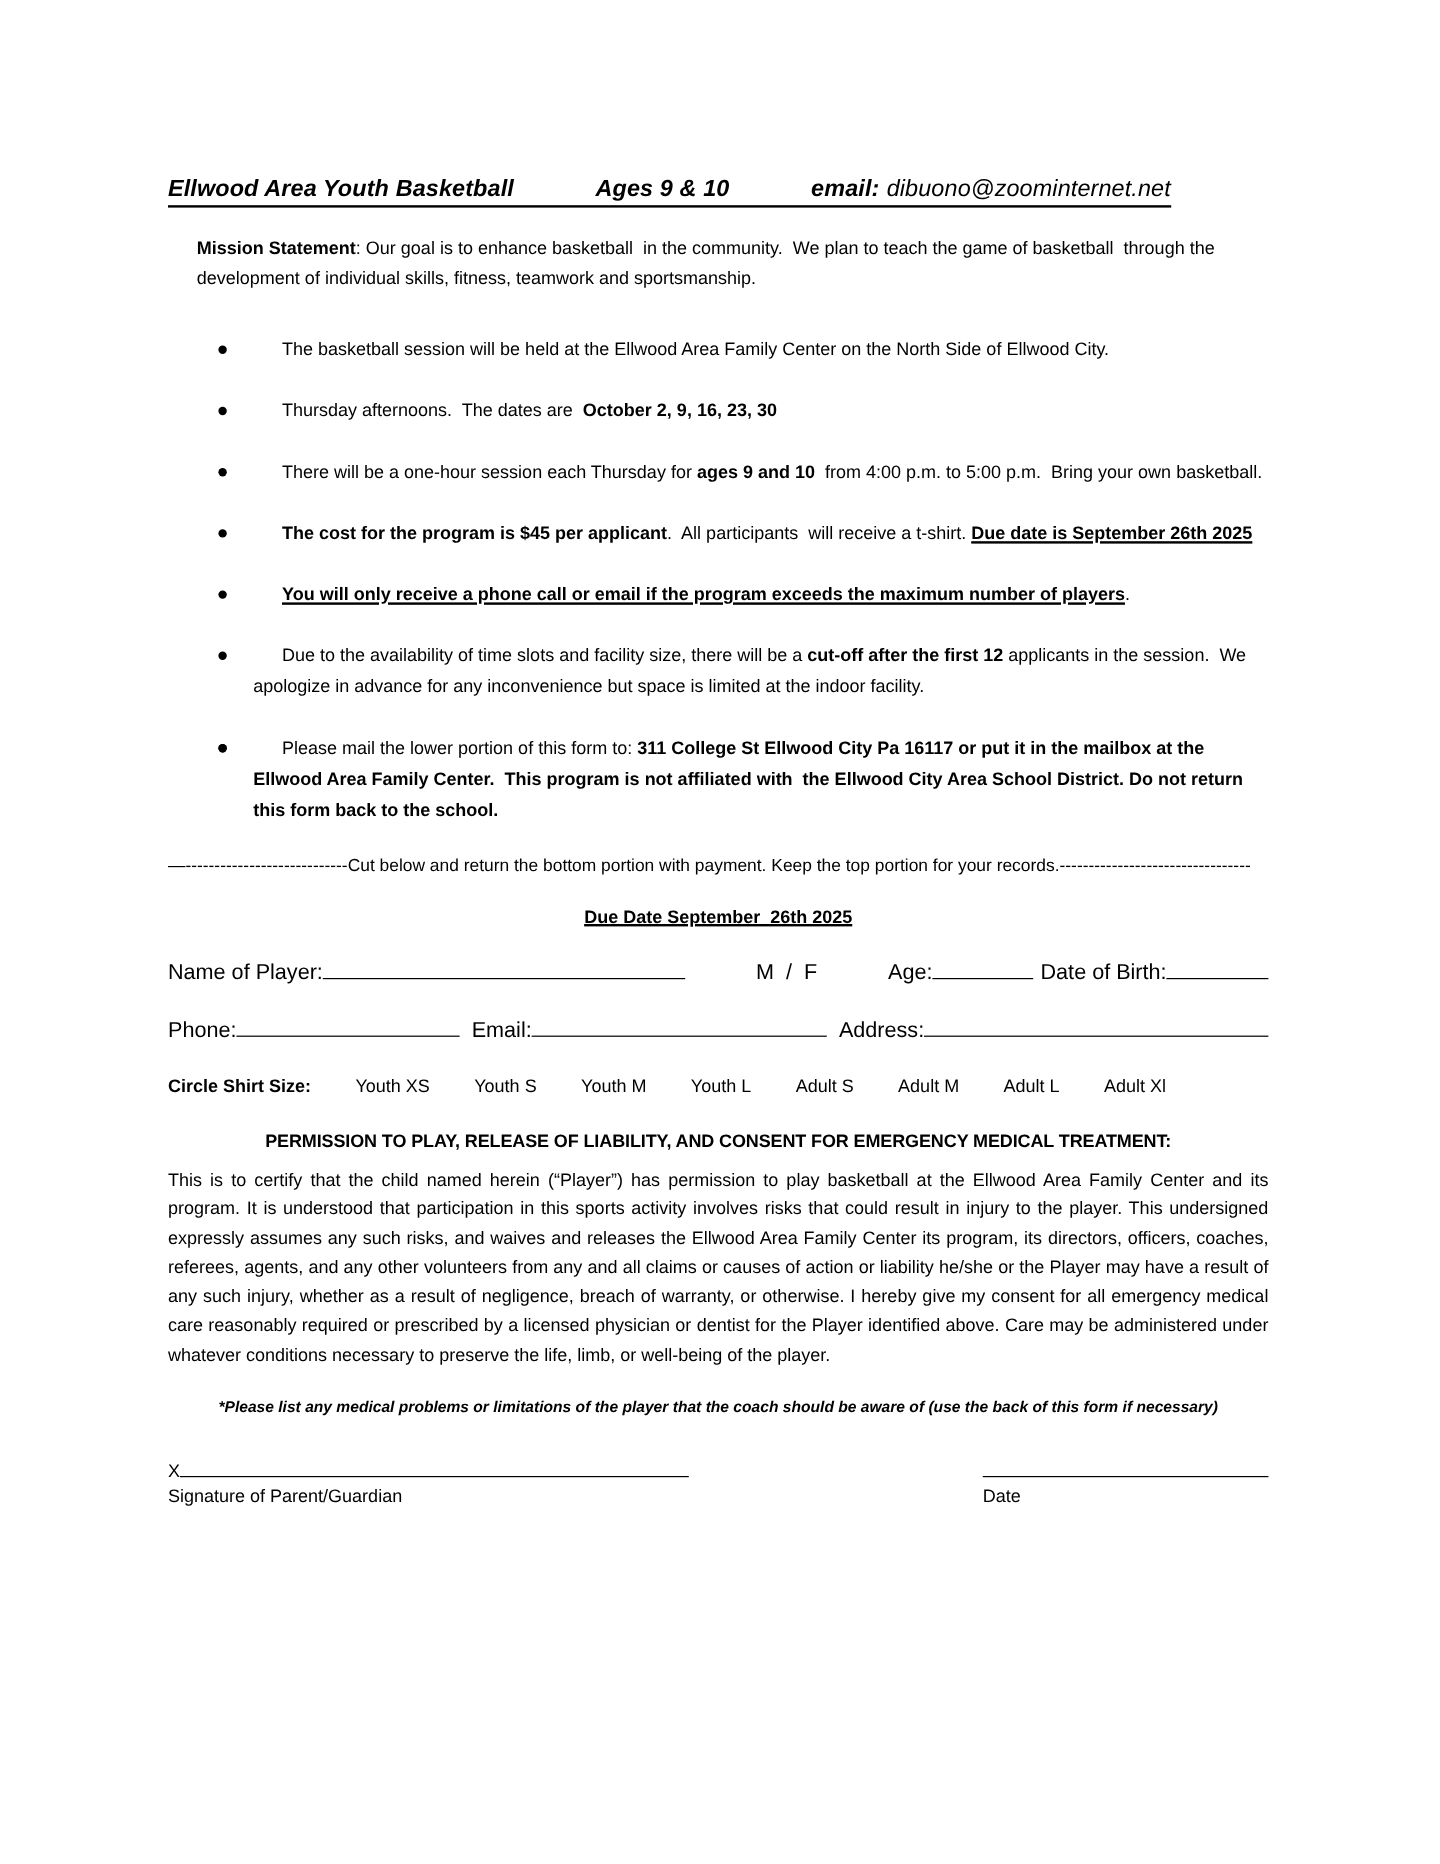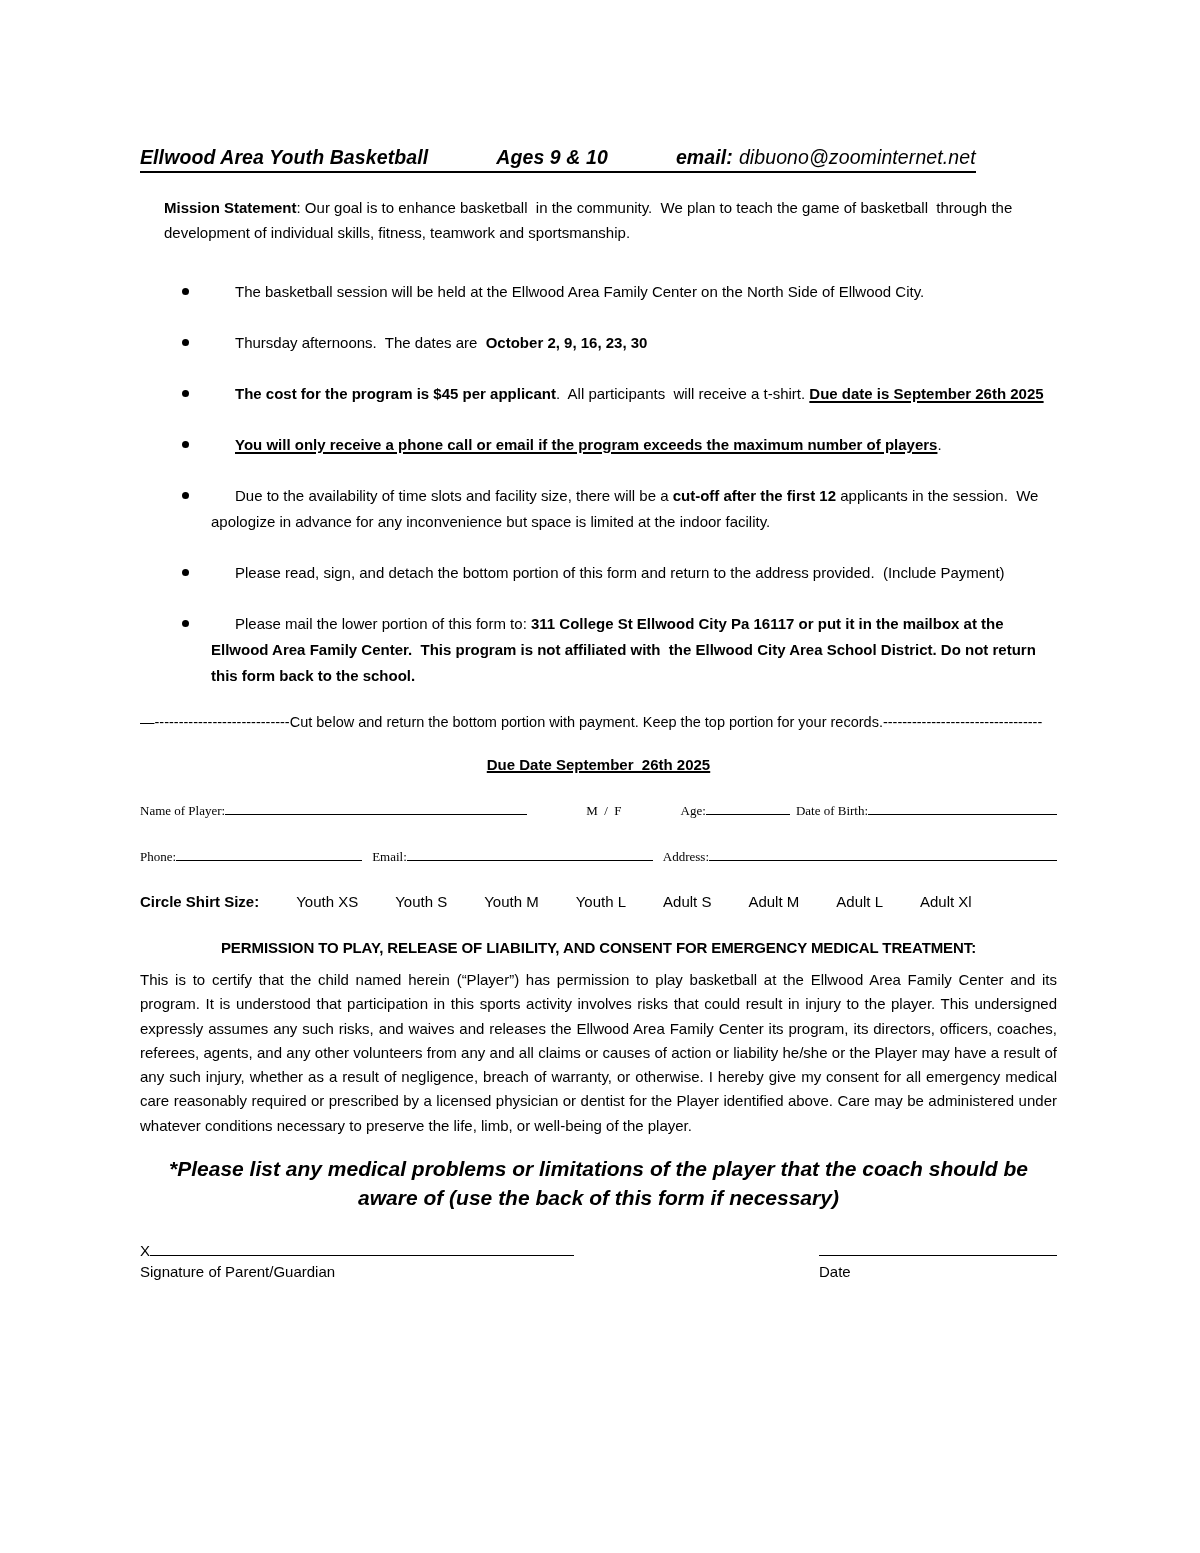--- a/index.html
+++ b/index.html
@@ -66,23 +66,22 @@
     text-decoration: underline;
     text-decoration-thickness: 1.5px;
     margin-top: 26px;
     white-space: pre-wrap;
   }
 
   
   .form-row {
     display: flex;
     align-items: baseline;
-    font-size: 13px;
+    font-size: 18px;
     margin-top: 27px;
-    font-family: Liberation Serif, serif;
   }
   .form-row .lbl { flex: 0 0 auto; white-space: pre-wrap; }
   .blank {
     display: inline-block;
     height: 15px;
     border-bottom: 1.6px solid #000;
     flex: 0 0 auto;
   }
   .blank.grow { flex: 1 1 auto; }
   .ml6  { margin-left: 6px; }
@@ -104,21 +103,21 @@
   .liability {
     margin-top: 12px;
     font-size: 15px;
     line-height: 24.3px;
     text-align: justify;
   }
 
   .medical-note {
     margin-top: 16px;
     text-align: center;
-    font-size: 21px;
+    font-size: 13px;
     line-height: 29px;
     font-weight: 700;
     font-style: italic;
   }
 
   
   .sig-lines {
     display: flex;
     align-items: baseline;
     font-size: 15px;
@@ -152,33 +151,36 @@
     <div class="bullet-item">
       <span class="dot"></span>
       <span class="pre"><span>The basketball session will be held at the Ellwood Area Family Center on the North Side of Ellwood City.</span></span>
     </div>
     <div class="bullet-item">
       <span class="dot"></span>
       <span class="pre"><span>Thursday afternoons.  The dates are  </span><span class="b">October 2, 9, 16, 23, 30</span></span>
     </div>
     <div class="bullet-item">
       <span class="dot"></span>
+      <span class="pre"><span>There will be a one-hour session each Thursday for </span><span class="b">ages 9 and 10</span><span>  from 4:00 p.m. to 5:00 p.m.  Bring your own basketball.</span></span>
+    </div>
+    <div class="bullet-item">
+      <span class="dot"></span>
       <span class="pre"><span class="b">The cost for the program is $45 per applicant</span><span>.  All participants  will receive a t-shirt. </span><span class="b u">Due date is September 26th 2025</span></span>
     </div>
     <div class="bullet-item">
       <span class="dot"></span>
       <span class="pre"><span class="b u">You will only receive a phone call or email if the program exceeds the maximum number of players</span><span>.</span></span>
     </div>
     <div class="bullet-item">
       <span class="dot"></span>
       <span class="pre"><span>Due to the availability of time slots and facility size, there will be a </span><span class="b">cut-off after the first 12</span><span> applicants in the session.  We apologize in advance for any inconvenience but space is limited at the indoor facility.</span></span>
     </div>
     <div class="bullet-item">
       <span class="dot"></span>
-      <span class="pre"><span>Please read, sign, and detach the bottom portion of this form and return to the address provided.  (Include Payment)</span></span>
     </div>
     <div class="bullet-item">
       <span class="dot"></span>
       <span class="pre"><span>Please mail the lower portion of this form to: </span><span class="b">311 College St Ellwood City Pa 16117 or put it in the mailbox at the Ellwood Area Family Center.  This program is not affiliated with  the Ellwood City Area School District. Do not return this form back to the school.</span></span>
     </div>
   </div>
 
   
   <div class="cutline">—----------------------------Cut below and return the bottom portion with payment.  Keep the top portion for your records.---------------------------------</div>
 

